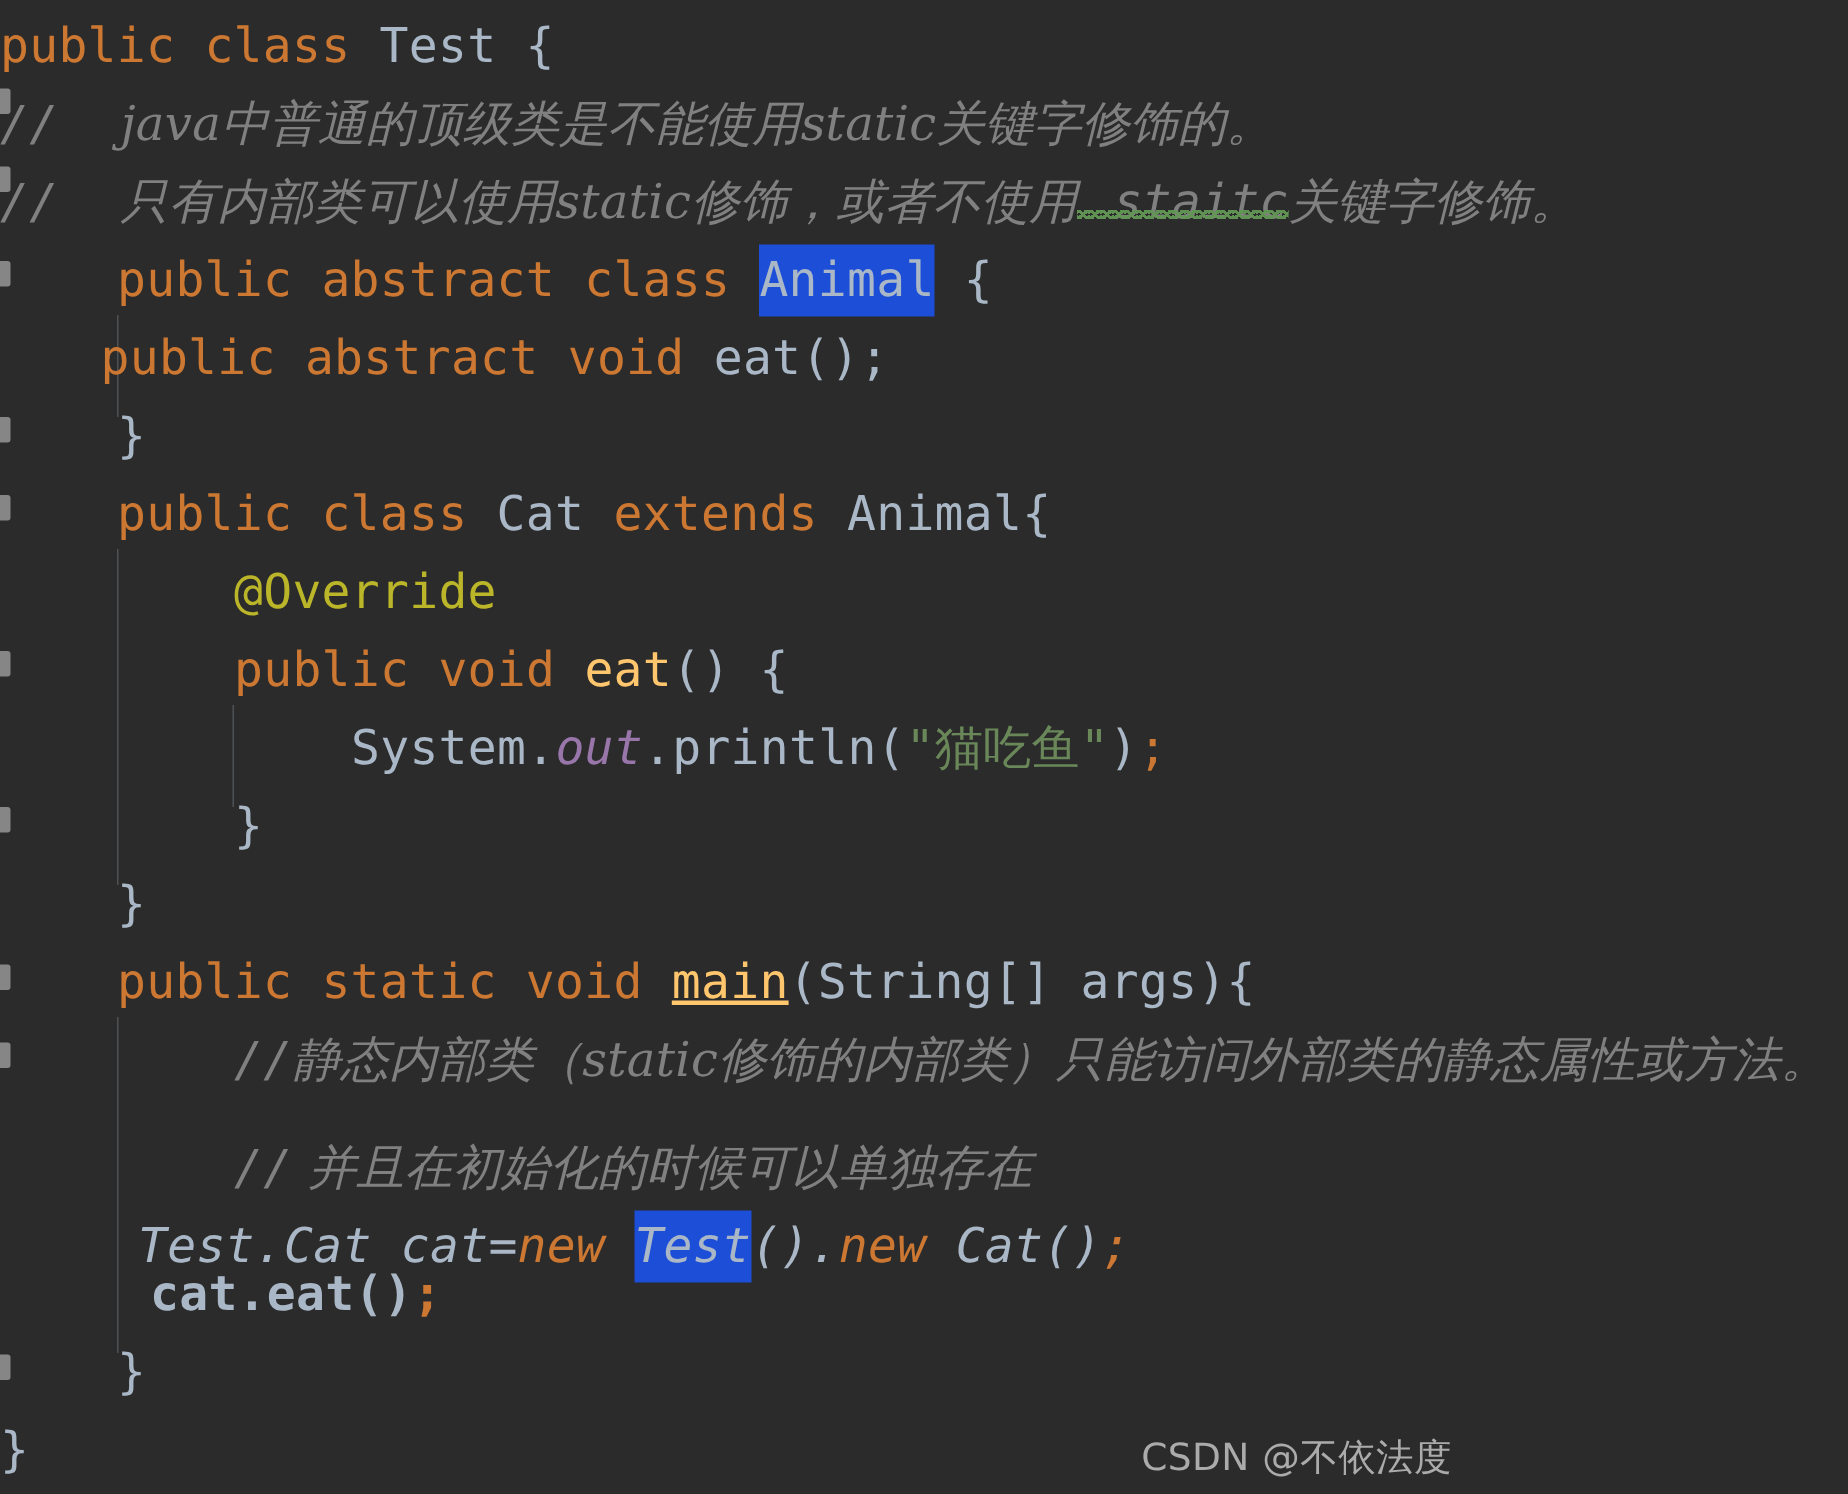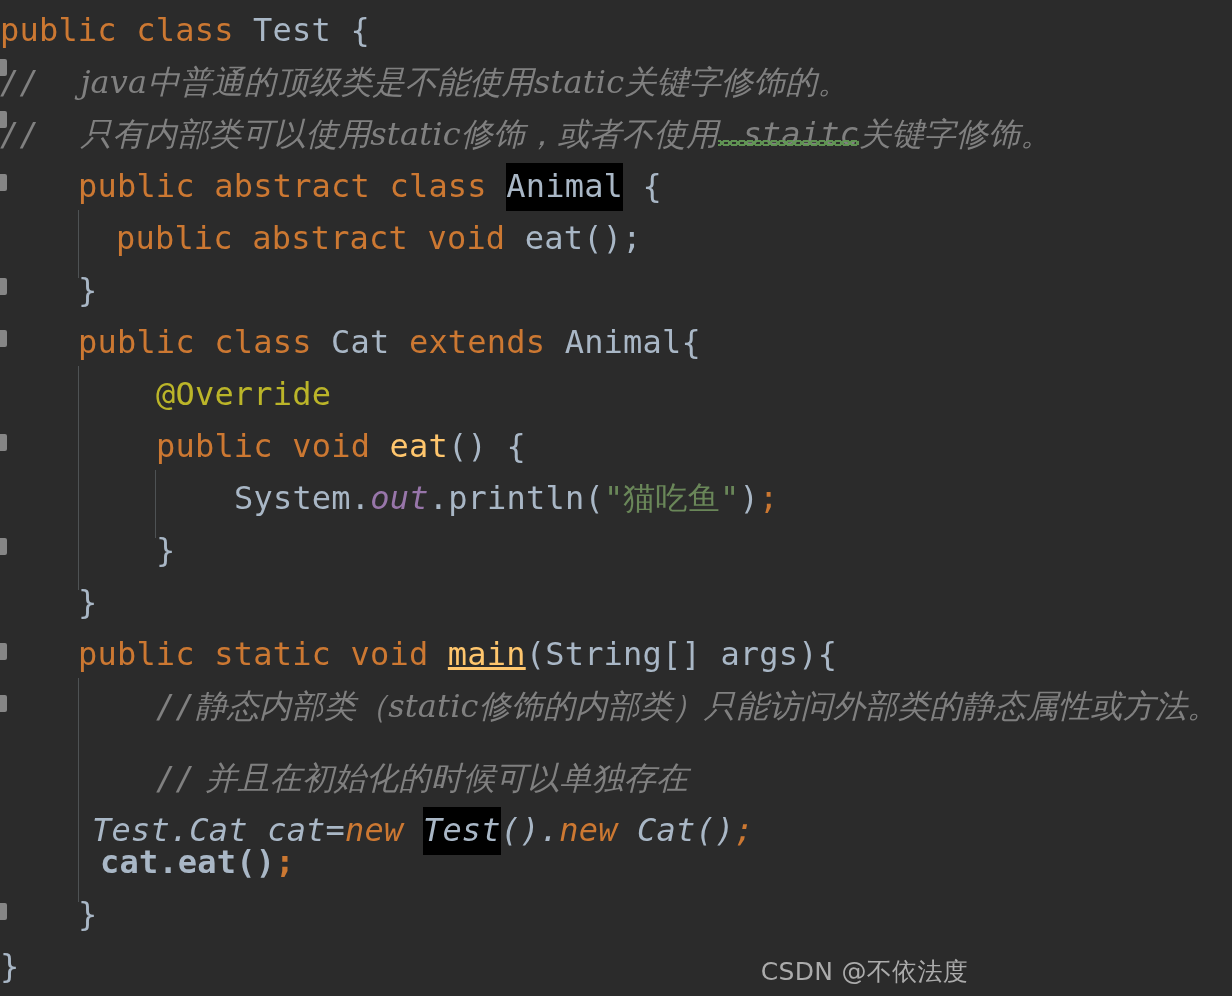--- a/index.html
+++ b/index.html
@@ -57,21 +57,21 @@
   .cmt     { color: #808080; font-style: italic; font-family: "DejaVu Sans", "Liberation Sans", sans-serif; }
   .anno    { color: #bbb529; }            
   .mth     { color: #ffc66d; }            
   .mthmain { color: #ffc66d; text-decoration: underline; }
   .fld     { color: #9876aa; font-style: italic; }  
   .str     { color: #6a8759; }            
   .sem     { color: #cc7832; }            
 
   
   .hl {
-    background: #000000;
+    background: #1d4ed8;
     padding: 4px 0 6px 0;
   }
 
   
   .typo {
     position: relative;
     padding-left: 24px;
   }
   .squiggle {
     position: absolute;
@@ -127,21 +127,21 @@
       <div class="indent-guide" style="left: 78px; top: 210px; height: 68px;"></div>
       <div class="indent-guide" style="left: 78px; top: 366px; height: 224px;"></div>
       <div class="indent-guide" style="left: 155px; top: 470px; height: 68px;"></div>
       <div class="indent-guide" style="left: 78px; top: 678px; height: 224px;"></div>
     </div>
   <div id="code-lines">
       <div class="line" style="top: 4px; padding-left: 0px;"><span class="kw">public </span><span class="kw">class </span><span class="plain">Test {</span></div>
       <div class="line" style="top: 56px; padding-left: 0px;"><span class="cmt"><span class="mono">//</span></span><span class="cmt">    java中普通的顶级类是不能使用static关键字修饰的。</span></div>
       <div class="line" style="top: 108px; padding-left: 0px;"><span class="cmt"><span class="mono">//</span></span><span class="cmt">    只有内部类可以使用static修饰，或者不使用</span><span class="cmt typo"><span class="mono">staitc</span><span class="squiggle" style="left: 0px; right: 0px; bottom: 7px;"></span></span><span class="cmt">关键字修饰。</span></div>
       <div class="line" style="top: 160px; padding-left: 78px;"><span class="kw">public </span><span class="kw">abstract </span><span class="kw">class </span><span class="plain hl">Animal</span><span class="plain"> {</span></div>
-      <div class="line" style="top: 212px; padding-left: 116px;"><span class="kw">public </span><span class="kw">abstract </span><span class="kw">void </span><span class="plain">eat</span><span class="plain">();</span></div>
+      <div class="line" style="top: 212px; padding-left: 67px;"><span class="kw">public </span><span class="kw">abstract </span><span class="kw">void </span><span class="plain">eat</span><span class="plain">();</span></div>
       <div class="line" style="top: 264px; padding-left: 78px;"><span class="plain">}</span></div>
       <div class="line" style="top: 316px; padding-left: 78px;"><span class="kw">public </span><span class="kw">class </span><span class="plain">Cat </span><span class="kw">extends </span><span class="plain">Animal{</span></div>
       <div class="line" style="top: 368px; padding-left: 156px;"><span class="anno">@Override</span></div>
       <div class="line" style="top: 420px; padding-left: 156px;"><span class="kw">public </span><span class="kw">void </span><span class="mth">eat</span><span class="plain">() {</span></div>
       <div class="line" style="top: 472px; padding-left: 234px;"><span class="plain">System.</span><span class="fld">out</span><span class="plain">.println(</span><span class="str">"猫吃鱼"</span><span class="plain">)</span><span class="sem">;</span></div>
       <div class="line" style="top: 524px; padding-left: 156px;"><span class="plain">}</span></div>
       <div class="line" style="top: 576px; padding-left: 78px;"><span class="plain">}</span></div>
       <div class="line" style="top: 628px; padding-left: 78px;"><span class="kw">public </span><span class="kw">static </span><span class="kw">void </span><span class="mthmain">main</span><span class="plain">(String[] args){</span></div>
       <div class="line" style="top: 680px; padding-left: 156px;"><span class="cmt"><span class="mono">//</span></span><span class="cmt">静态内部类（static修饰的内部类）只能访问外部类的静态属性或方法。</span></div>
       <div class="line" style="top: 752px; padding-left: 156px;"><span class="cmt"><span class="mono">//</span></span><span class="cmt"> 并且在初始化的时候可以单独存在</span></div>

